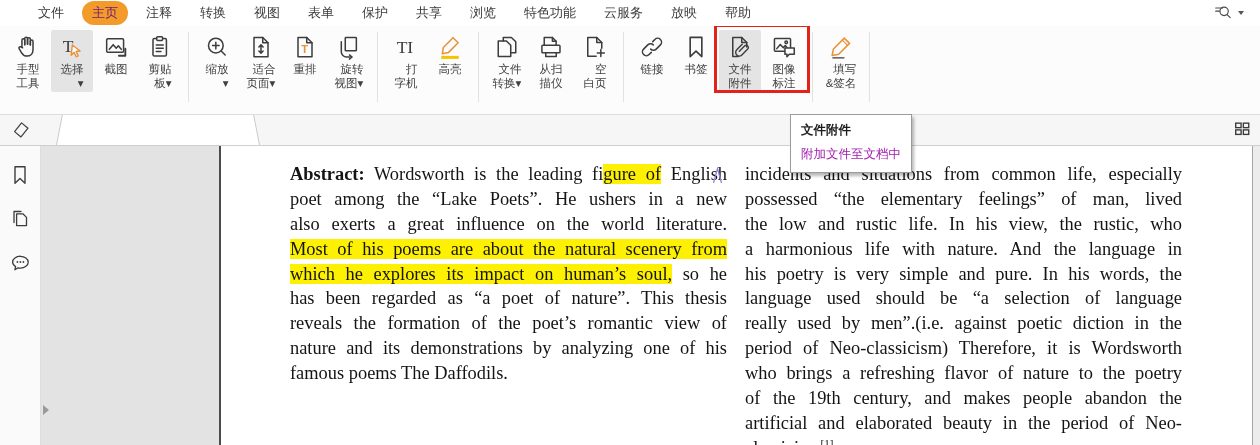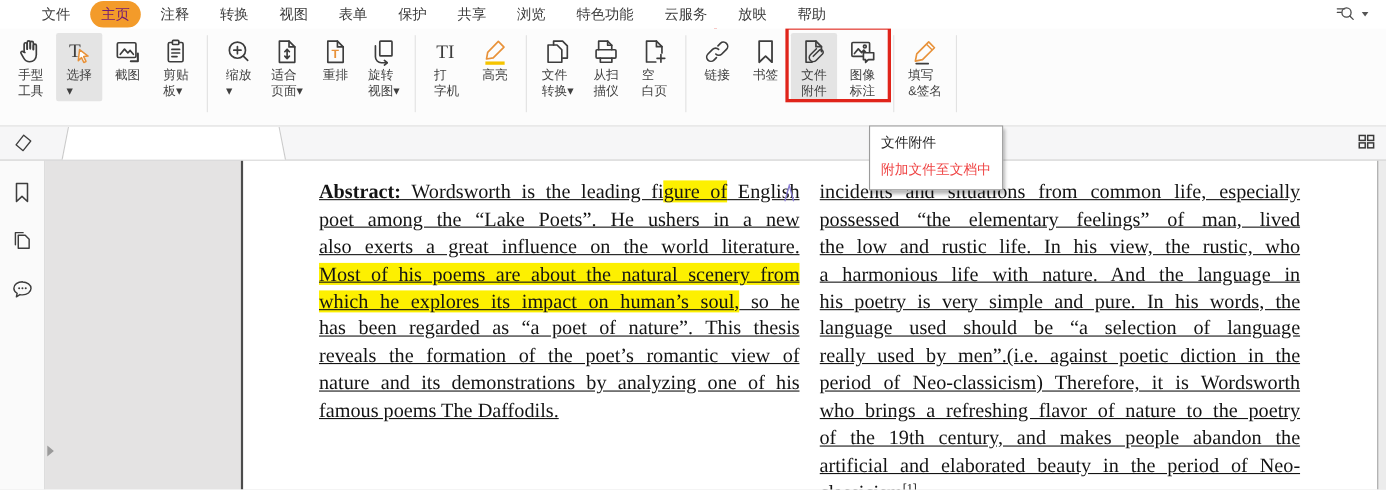--- a/index.html
+++ b/index.html
@@ -14,21 +14,21 @@
   .menu-item.active{color:#701a75;}
   .menu-search{margin-left:auto;display:flex;align-items:center;gap:5px;padding-right:16px;}
   .menu-search svg{width:20px;height:20px;display:block;}
   .caret-down{width:0;height:0;border-left:3.5px solid transparent;border-right:3.5px solid transparent;border-top:4px solid #555;}
   
   .toolbar{height:84px;background:#fcfcfc;border-bottom:1px solid #dcdcdc;display:flex;align-items:flex-start;padding:4px 0 0 6px;position:relative;z-index:5;}
   .tb-btn{display:flex;flex-direction:column;align-items:center;padding:3px 4px 2px;min-width:34px;border-radius:2px;margin:0 1px;}
   .tb-btn.active{background:#e4e4e4;}
   .tb-icon{width:28px;height:28px;display:block;margin-bottom:1px;}
   .tb-icon svg{width:28px;height:28px;display:block;}
-  .tb-label{font-size:11.5px;line-height:14px;color:#3f3f3f;text-align:left;white-space:pre-line;}
+  .tb-label{font-size:11.5px;line-height:14px;color:#3f3f3f;text-align:right;white-space:pre-line;}
   .tb-divider{width:1px;height:70px;background:#e2e2e2;margin:2px 6px 0;flex:none;}
   .annot-wrap{position:relative;display:flex;}
   .annot-frame{position:absolute;left:-4px;right:-4px;top:-6px;bottom:-1px;border:3px solid #e0241a;z-index:4;pointer-events:none;}
   
   .tabbar{height:30px;background:#f6f6f7;border-bottom:1px solid #cfcfcf;position:relative;z-index:3;}
   .eraser-btn{position:absolute;left:10px;top:4px;width:22px;height:22px;}
   .eraser-btn svg{width:22px;height:22px;display:block;}
   .tab{position:absolute;left:56px;bottom:0;height:29px;display:flex;padding:15px 20px;}
   .tab::before{content:"";position:absolute;inset:0;background:#fff;border:1px solid #c9c9c9;border-bottom:none;border-radius:6px 6px 0 0;transform:perspective(20px) rotateX(2.2deg);transform-origin:bottom;}
   .tab-title{position:relative;font-size:12px;color:#4a4a4a;white-space:nowrap;}
@@ -37,33 +37,33 @@
   .layout-btn svg{width:18px;height:18px;display:block;}
   
   .main{position:absolute;top:141px;left:0;right:0;bottom:0;background:#e4e3e3;overflow:hidden;}
   .left-rail{position:absolute;left:0;top:0;bottom:0;width:40px;background:#fafafa;border-right:1px solid #ddd;display:flex;flex-direction:column;align-items:center;padding-top:22px;gap:20px;z-index:2;}
   .rail-btn{width:24px;height:24px;}
   .rail-btn svg{width:24px;height:24px;display:block;}
   .expand-handle{position:absolute;left:43px;top:264px;width:0;height:0;border-top:5px solid transparent;border-bottom:5px solid transparent;border-left:6px solid #9a9a9a;z-index:2;}
   .page{position:absolute;left:219px;top:0;right:7px;bottom:0;background:#fff;border-left:2px solid #4c4c4c;}
   .scrollbar{position:absolute;right:0;top:0;bottom:0;width:7px;background:#ececec;border-left:1px solid #a5a5a5;}
   
-  .doc-col{position:absolute;top:21px;width:437px;font-family:"Liberation Serif","DejaVu Serif",serif;font-size:18.4px;color:#141414;line-height:24.9px;text-decoration:underline;}
+  .doc-col{position:absolute;top:21px;width:437px;font-family:"Liberation Serif","DejaVu Serif",serif;font-size:18.4px;color:#141414;line-height:24.9px;}
   .col-0{left:290px;}
   .col-1{left:745px;}
   .doc-line{height:24.9px;overflow:hidden;text-align:justify;text-align-last:justify;}
   .doc-line.no-just{text-align-last:left;}
   .seg-bold{font-weight:700;}
   .seg-highlight{background:#fdf000;}
   .seg-sup{vertical-align:super;font-size:11px;line-height:0;}
   .insert-caret{position:absolute;left:712px;top:26px;z-index:1;}
   
   .tooltip{position:absolute;left:790px;top:114px;background:#fff;border:1px solid #9b9b9b;box-shadow:2px 3px 3px rgba(0,0,0,.28);padding:7px 10px 9px;z-index:30;white-space:nowrap;}
-  .tooltip-title{font-size:12.5px;font-weight:400;color:#1f1f1f;margin-bottom:7px;}
-  .tooltip-desc{font-size:12.5px;color:#ef4444;}
+  .tooltip-title{font-size:12.5px;font-weight:700;color:#1f1f1f;margin-bottom:7px;}
+  .tooltip-desc{font-size:12.5px;color:#a21caf;}
 </style>
 </head>
 <body>
 
 <div class="menubar">
   <div style="display:flex;align-items:center;">
       <div class="menu-item">文件</div>
       <div class="menu-item active" style="background: rgb(243, 155, 42);">主页</div>
       <div class="menu-item">注释</div>
       <div class="menu-item">转换</div>

